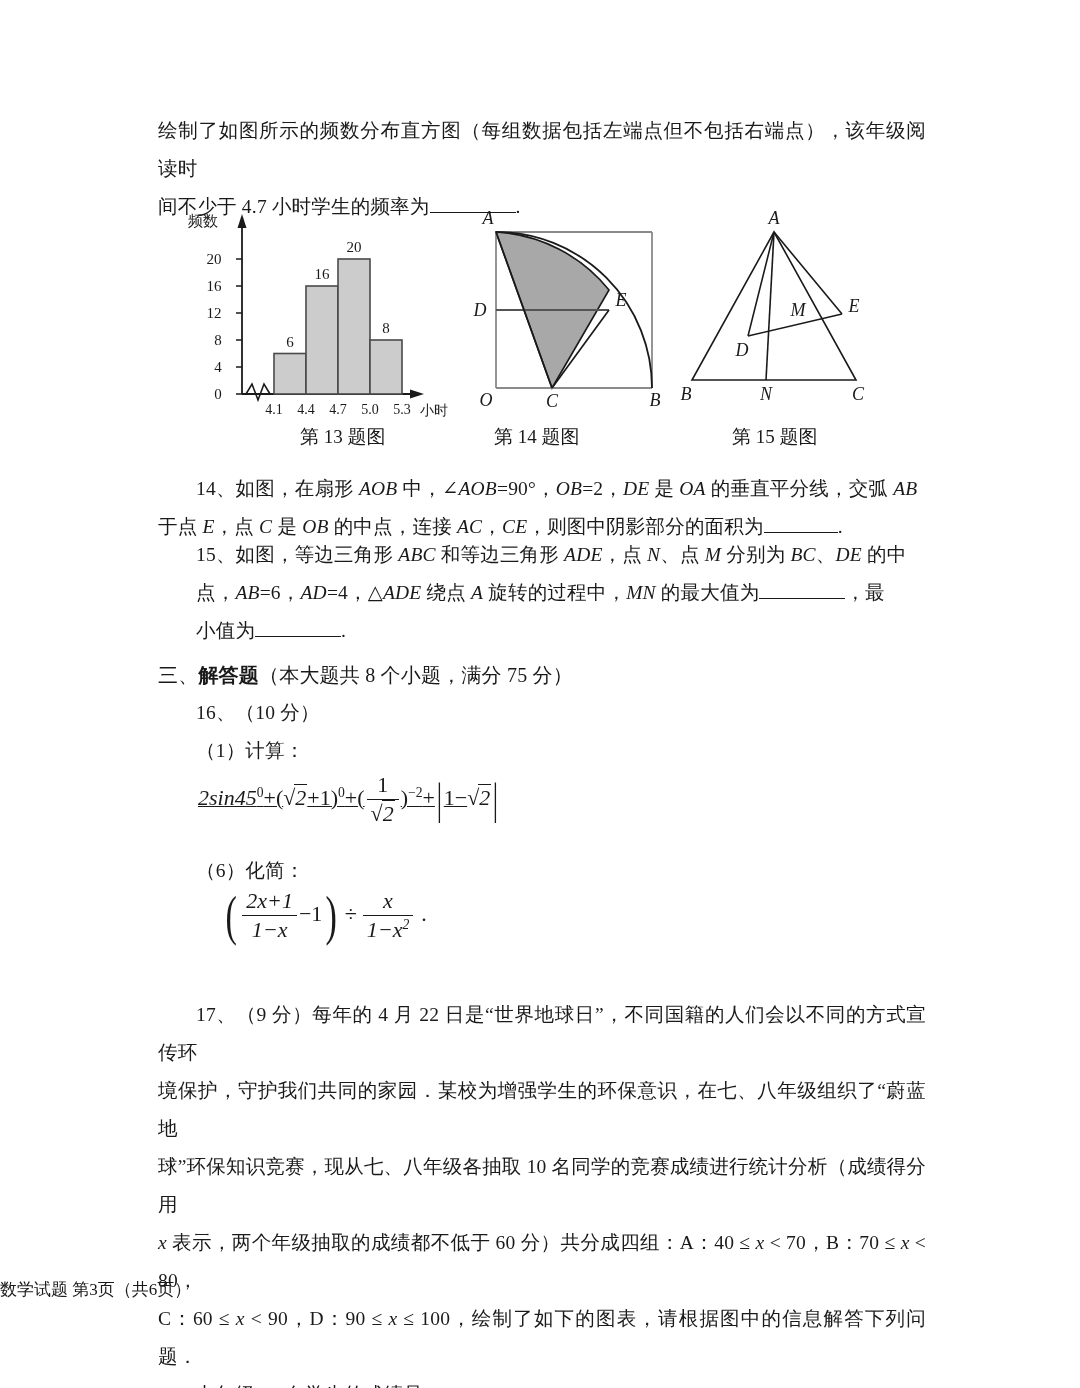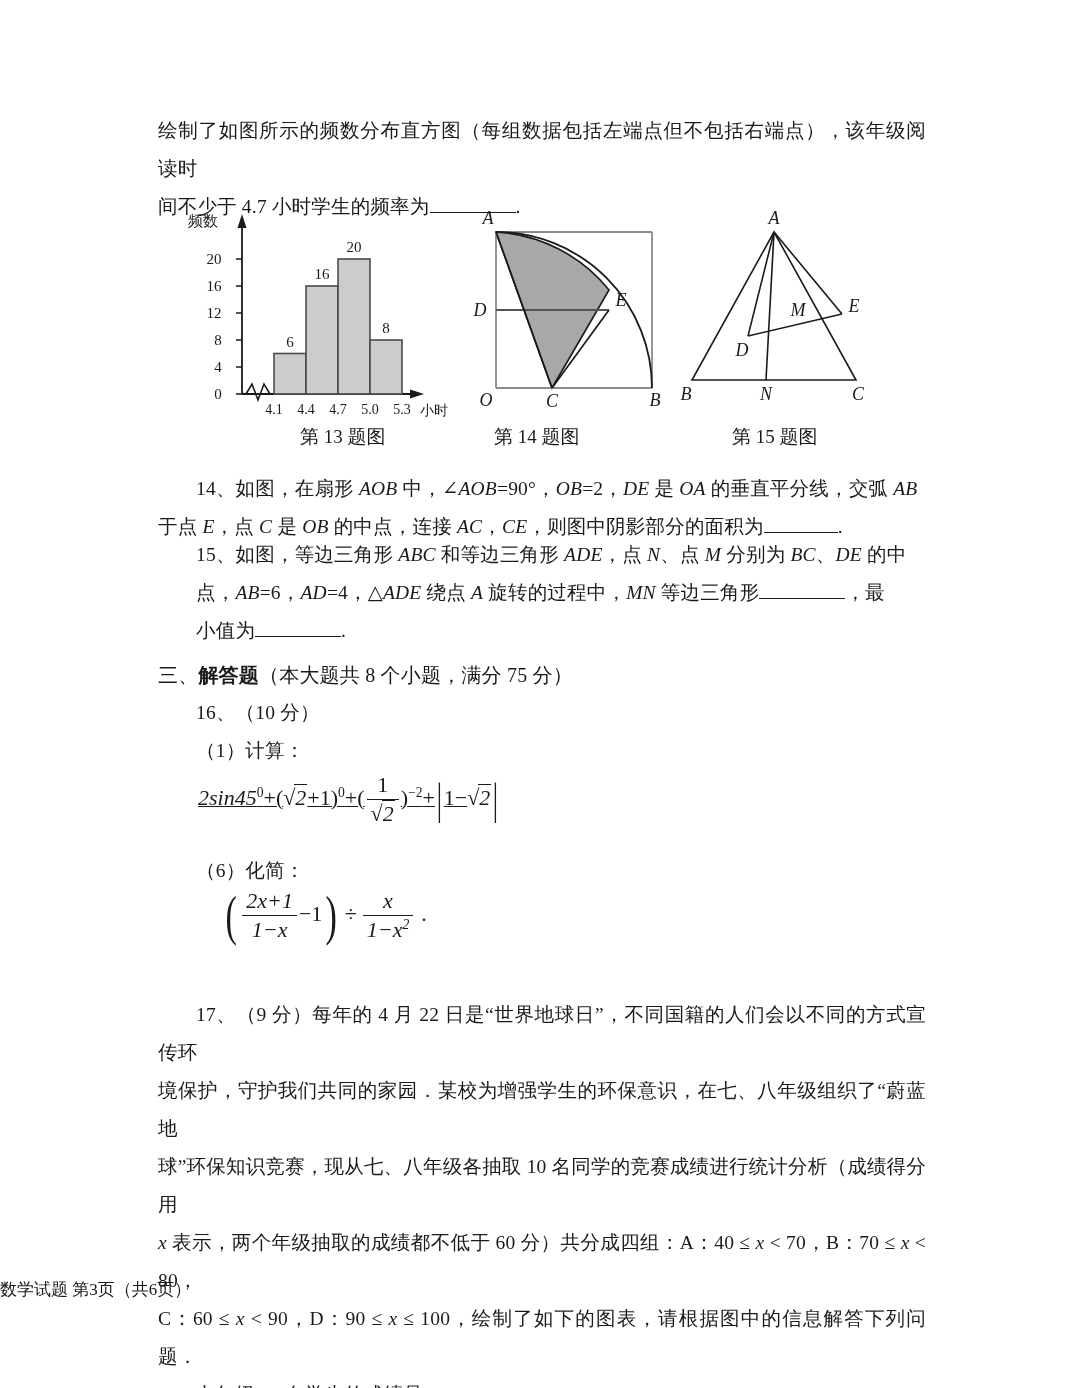--- a/index.html
+++ b/index.html
@@ -255,21 +255,21 @@
     <div class="caption" style="left:522px;margin-left:36px;">第 15 题图</div>
   </div>
 
   <div class="content" style="top:462px;margin-top:8px;">
     <div class="para indent2"><span>14、</span><span>如图，在扇形 </span><span class="it">AOB</span><span> 中，∠</span><span class="it">AOB</span><span>=90°，</span><span class="it">OB</span><span>=2，</span><span class="it">DE</span><span> 是 </span><span class="it">OA</span><span> 的垂直平分线，交弧 </span><span class="it">AB</span></div>
     <div class="para"><span>于点 </span><span class="it">E</span><span>，点 </span><span class="it">C</span><span> 是 </span><span class="it">OB</span><span> 的中点，连接 </span><span class="it">AC</span><span>，</span><span class="it">CE</span><span>，则图中阴影部分的面积为</span><span class="blank b74"></span><span>.</span></div>
   </div>
 
   <div class="content" style="top:536px;">
     <div class="para indent2"><span>15、</span><span>如图，等边三角形 </span><span class="it">ABC</span><span> 和等边三角形 </span><span class="it">ADE</span><span>，点 </span><span class="it">N</span><span>、点 </span><span class="it">M</span><span> 分别为 </span><span class="it">BC</span><span>、</span><span class="it">DE</span><span> 的中</span></div>
-    <div class="para indent2"><span>点，</span><span class="it">AB</span><span>=6，</span><span class="it">AD</span><span>=4，△</span><span class="it">ADE</span><span> 绕点 </span><span class="it">A</span><span> 旋转的过程中，</span><span class="it">MN</span><span> 等边三角形</span><span class="blank b86"></span><span>，最</span></div>
+    <div class="para indent2"><span>点，</span><span class="it">AB</span><span>=6，</span><span class="it">AD</span><span>=4，△</span><span class="it">ADE</span><span> 绕点 </span><span class="it">A</span><span> 旋转的过程中，</span><span class="it">MN</span><span> 的最大值为</span><span class="blank b86"></span><span>，最</span></div>
     <div class="para indent2"><span>小值为</span><span class="blank b86"></span><span>.</span></div>
   </div>
 
   <div class="content" style="top:656px;">
     <div class="para sec-head"><span>三、</span><b>解答题</b><span>（本大题共 8 个小题，满分 75 分）</span></div>
     <div class="para indent2">16、（10 分）</div>
     <div class="para indent2">（1）计算：</div>
   </div>
 
   <div style="position:absolute; left:198px; top:772px;text-decoration:underline;">

